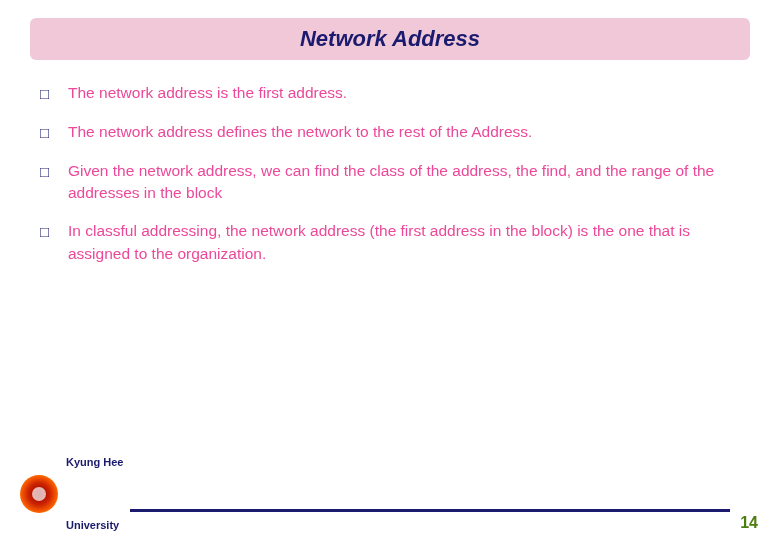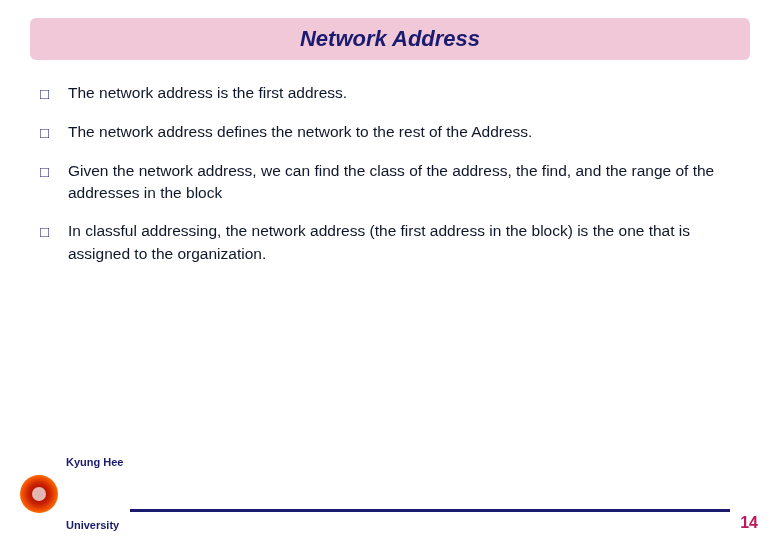--- a/index.html
+++ b/index.html
@@ -52,21 +52,21 @@
     .bullet-icon {
       min-width: 20px;
       margin-right: 8px;
       margin-top: 1px;
       font-size: 15px;
       color: #1a1a6e;
     }
 
     .bullet-text {
       flex: 1;
-      color: #0f172a;
+      color: #ec4899;
       font-size: 15.5px;
       line-height: 1.45;
     }
 
     .footer {
       position: absolute;
       bottom: 0;
       left: 0;
       right: 0;
       height: 58px;
@@ -120,21 +120,21 @@
       right: 50px;
       height: 3px;
       background: #1a1a6e;
     }
 
     .footer-page-number {
       position: absolute;
       bottom: 8px;
       right: 22px;
       font-size: 16px;
-      color: #be185d;
+      color: #4d7c0f;
       font-weight: bold;
     }
   </style>
 </head>
 <body>
 
 <div class="slide">
 
   <div class="title-bar">
     <h1>Network Address</h1>

